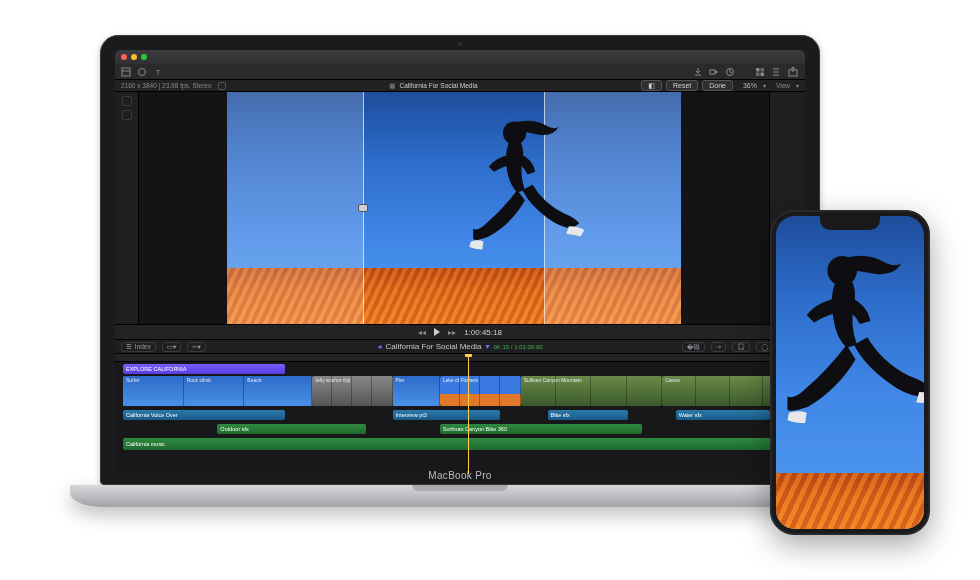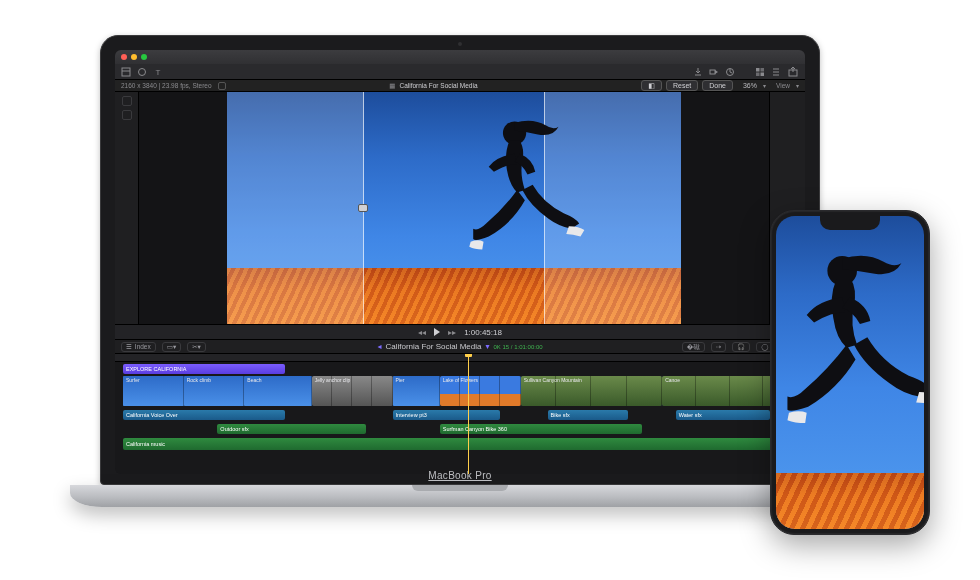--- a/index.html
+++ b/index.html
@@ -32,21 +32,21 @@
     position: relative;
     box-shadow: 0 8px 18px rgba(0,0,0,.25);
   }
   .mac-notch {
     position: absolute; top: 0; left: 50%; transform: translateX(-50%);
     width: 96px; height: 6px; background: #a9abaf;
     border-radius: 0 0 6px 6px;
   }
   .mac-label {
     position: absolute; bottom: 26px; left: 50%; transform: translateX(-50%);
-    font-size: 10px; color: #bdbec2; letter-spacing: .3px; text-decoration: underline;
+    font-size: 10px; color: #bdbec2; letter-spacing: .3px;
   }
 
   
   .fcp {
     width: 100%; height: 100%; background: #1d1d1f;
     border-radius: 6px; overflow: hidden;
     display: flex; flex-direction: column;
     color: #c8c8cc; font-size: 8px;
   }
   .titlebar {

